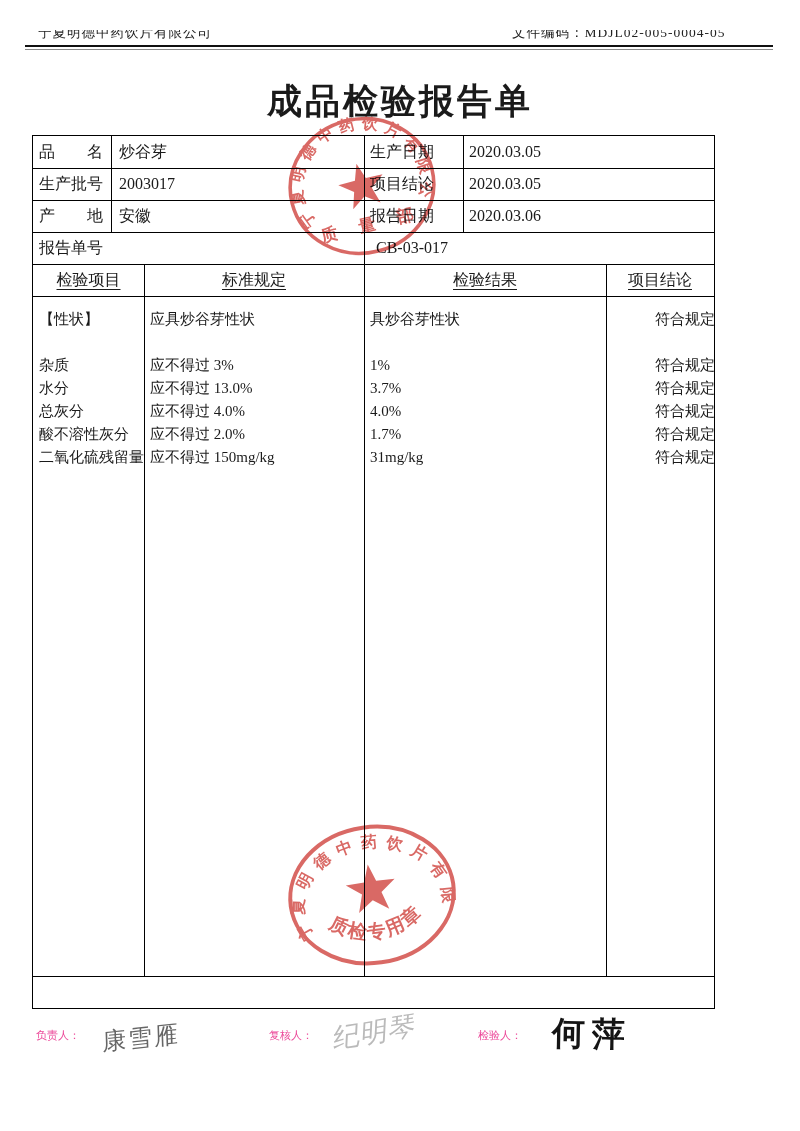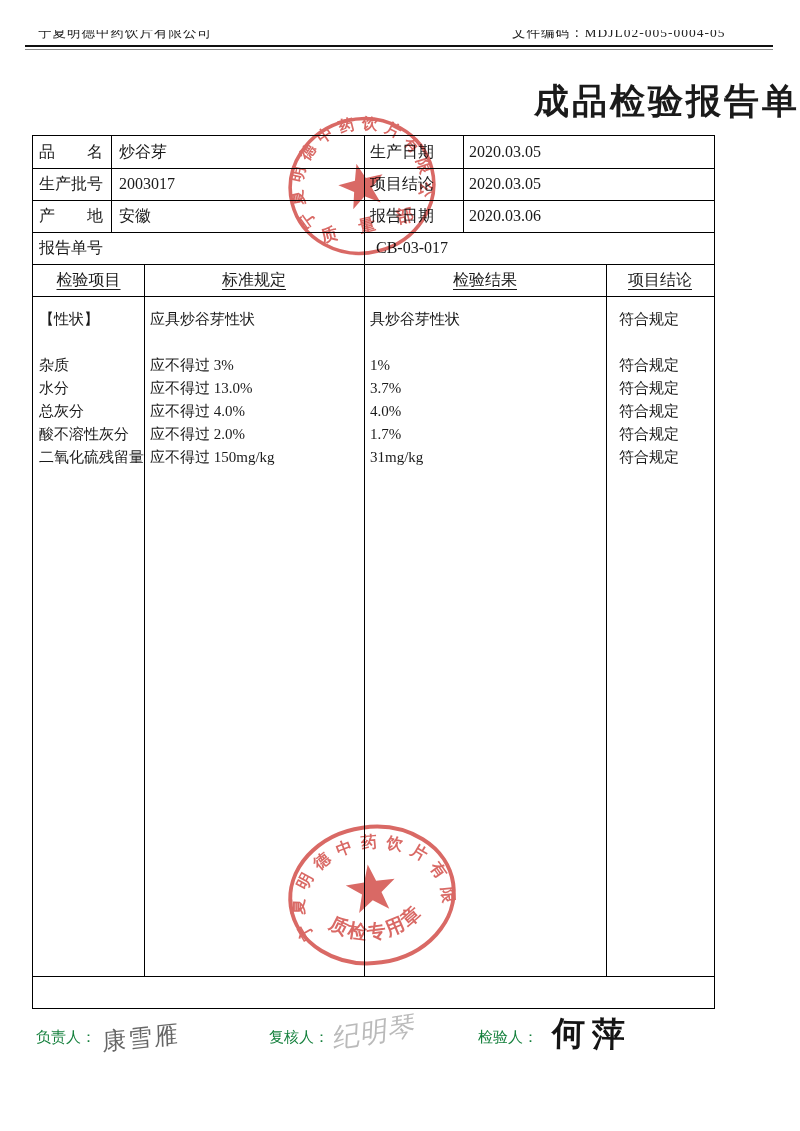--- a/index.html
+++ b/index.html
@@ -7,39 +7,39 @@
     width:800px;height:1131px;position:relative;background:#ffffff;
     font-family:"Liberation Serif","DejaVu Serif",serif;color:#1a1a1a;
     overflow:hidden;
   }
   
   .hdr-clip{position:absolute;top:30px;height:16px;overflow:hidden;}
   .hdr-clip span{display:block;margin-top:-6px;font-size:13.5px;color:#222;letter-spacing:1px;white-space:nowrap;}
   .rule-main{position:absolute;left:25px;top:45px;width:748px;height:2px;background:#111;}
   .rule-sub{position:absolute;left:25px;top:49px;width:748px;height:1px;background:#8a8a8a;}
   
-  .title{position:absolute;left:0;top:78px;width:800px;text-align:right;
+  .title{position:absolute;left:0;top:78px;width:800px;text-align:center;
     font-size:35px;font-weight:bold;letter-spacing:3px;}
   
   .tbl{position:absolute;left:32px;top:135px;width:681px;height:872px;
     border:1px solid #000;font-size:16px;}
   .hline{position:absolute;left:0;width:681px;height:1px;background:#000;}
   .vline{position:absolute;width:1px;background:#000;}
   .cell{position:absolute;height:32px;line-height:32px;white-space:nowrap;}
   .hdcell{position:absolute;height:32px;line-height:32px;text-align:center;}
   .hdcell span{text-decoration:underline;text-underline-offset:4px;}
   .bline{position:absolute;left:0;width:681px;height:23px;line-height:23px;font-size:15px;}
   .bline .c1{position:absolute;left:6px;white-space:nowrap;}
   .bline .c2{position:absolute;left:117px;white-space:nowrap;}
   .bline .c3{position:absolute;left:337px;white-space:nowrap;}
-  .bline .c4{position:absolute;left:562px;width:108px;text-align:center;white-space:nowrap;}
+  .bline .c4{position:absolute;left:574px;width:108px;text-align:right;white-space:nowrap;}
   .concl{position:absolute;left:0;top:840px;width:681px;height:32px;line-height:32px;
     padding-left:10px;box-sizing:border-box;font-size:16px;white-space:nowrap;}
   
-  .sig-label{position:absolute;font-size:15px;color:#15803d;}
+  .sig-label{position:absolute;font-size:11px;color:#ec4899;}
   .sig-name{position:absolute;white-space:nowrap;}
   .sig1{left:102px;top:1022px;font-size:24px;color:#4c4c4c;transform:rotate(-6deg) skewX(-4deg);opacity:.85;letter-spacing:2px;}
   .sig2{left:333px;top:1014px;font-size:27px;color:#a9a9a9;transform:rotate(-9deg) skewX(-12deg);opacity:.8;letter-spacing:1px;}
   .sig3{left:552px;top:1012px;font-size:33px;font-weight:bold;color:#141414;transform:rotate(1deg);letter-spacing:7px;}
   
   .stamp{position:absolute;mix-blend-mode:multiply;opacity:.88;}
 </style>
 </head>
 <body>
 

